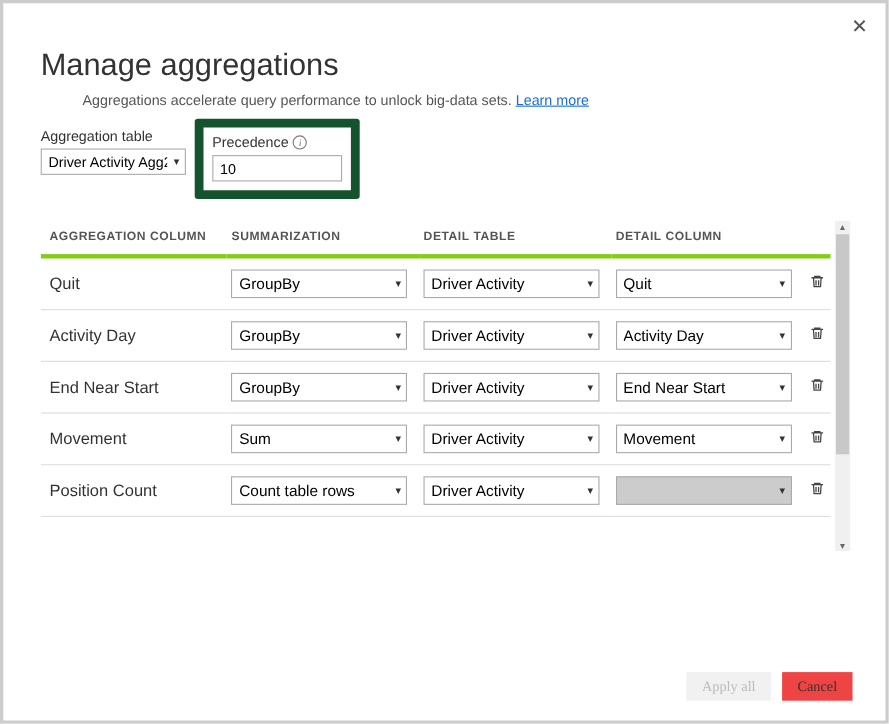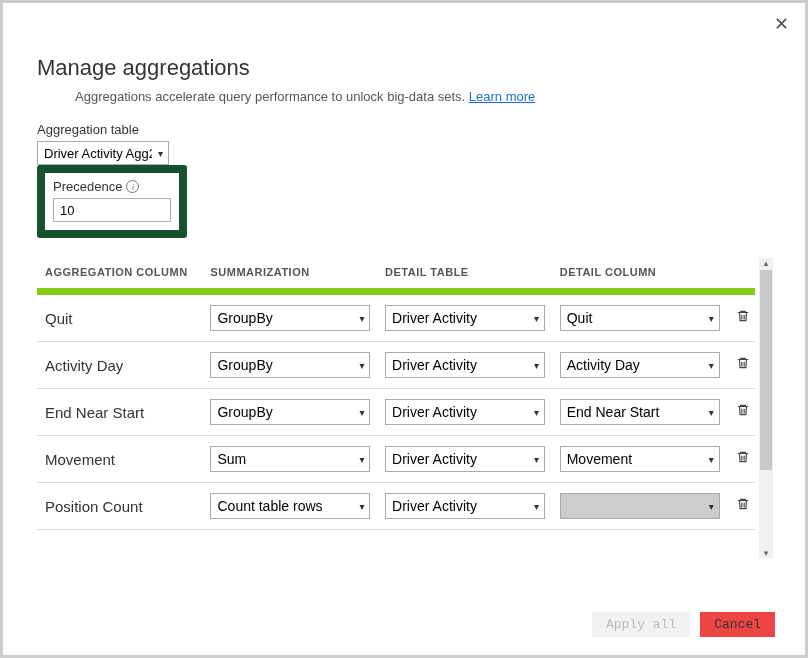--- a/index.html
+++ b/index.html
@@ -22,42 +22,41 @@
     top: 10px;
     right: 16px;
     font-size: 18px;
     color: #555;
     cursor: pointer;
   }
   .content {
     padding: 28px 34px 0 34px;
   }
   h1 {
-    font-size: 22px;
+    font-size: 28px;
     font-weight: 400;
-    margin: 24px 0 8px 0;
+    margin: 12px 0 8px 0;
     color: #333;
   }
   .subtitle {
     font-size: 13px;
     color: #555;
     margin-bottom: 18px;
     margin-left: 38px;
   }
   .subtitle a {
     color: #1a6fcc;
     text-decoration: underline;
     cursor: pointer;
   }
   .top-fields {
     display: flex;
     align-items: flex-start;
     gap: 8px;
     margin-bottom: 20px;
-    flex-direction: column;
   }
   .field-group {
     display: flex;
     flex-direction: column;
   }
   .field-label {
     font-size: 13px;
     color: #333;
     margin-bottom: 4px;
     display: flex;
@@ -153,21 +152,21 @@
     width: 100%;
     border-collapse: collapse;
   }
   thead th {
     font-size: 11px;
     font-weight: 600;
     color: #555;
     text-align: left;
     letter-spacing: 0.5px;
     padding: 8px 4px 10px 4px;
-    border-bottom: 7px solid #84cc16;
+    border-bottom: 4px solid #84cc16;
   }
   thead th:first-child { padding-left: 8px; }
   tbody td {
     padding: 10px 4px;
     border-bottom: 1px solid #ddd;
     vertical-align: middle;
   }
   tbody td:first-child {
     font-size: 15px;
     color: #333;
@@ -197,21 +196,21 @@
     bottom: 18px;
     right: 30px;
     display: flex;
     gap: 10px;
   }
   .btn {
     font-size: 13px;
     padding: 5px 14px;
     border: none;
     cursor: pointer;
-    font-family: Liberation Mono, monospace;
+    font-family: Liberation Serif, serif;
   }
   .btn-apply {
     background: #f1f1f1;
     color: #bbb;
   }
   .btn-cancel {
     background: #ef4444;
     color: #333;
   }
   .col-agg { width: 165px; }

